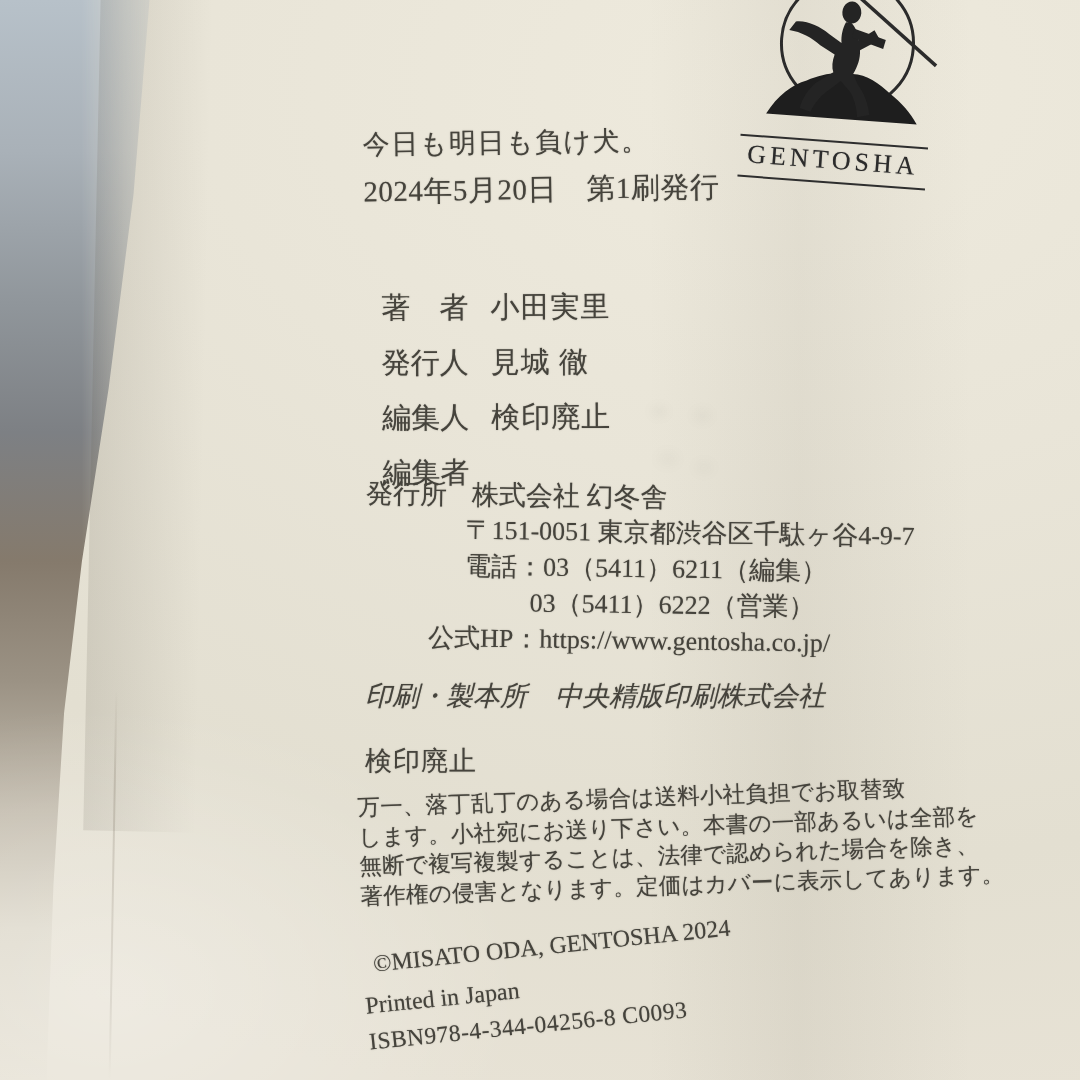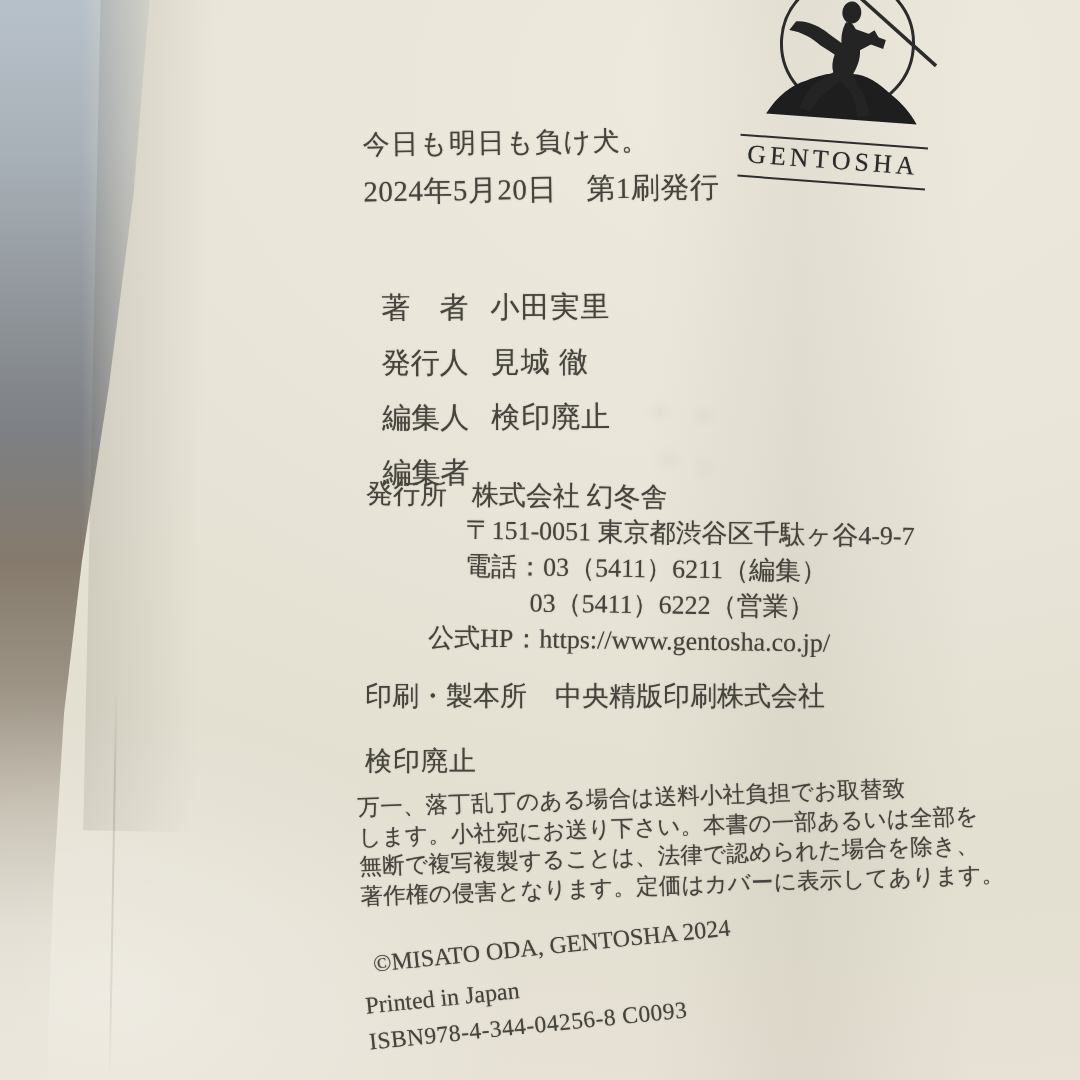--- a/index.html
+++ b/index.html
@@ -60,21 +60,21 @@
   .credit-name{margin-left:22px;letter-spacing:1px;}
 
   .publisher-block{left:365px;top:483px;transform:rotate(0.8deg);font-size:27px;}
   .pub-line{margin-bottom:8px;line-height:28px;}
   .pub-name{margin-left:18px;}
   .pub-address{margin-left:100px;font-size:26px;}
   .pub-phone-edit{margin-left:100px;font-size:26px;}
   .pub-phone-sales{margin-left:165px;font-size:26px;}
   .pub-website{margin-left:64px;font-size:26px;}
 
-  .printer-line{left:365px;top:678px;font-size:27px;display:flex;}
+  .printer-line{left:365px;top:678px;font-size:27px;display:flex;font-style:italic;}
   .printer-name{margin-left:28px;}
   .kenin-line{left:365px;top:743px;font-size:27px;letter-spacing:1px;text-align:center;}
 
   .notice-block{left:357px;top:793px;transform:rotate(-2deg);transform-origin:0 0;font-size:22.5px;}
   .notice-line{line-height:29.5px;letter-spacing:0.2px;}
 
   .copyright-block{left:360px;top:952px;transform:rotate(-5.8deg);transform-origin:0 0;font-size:24px;}
   .copyright-line{margin-left:12px;}
   .printedin-line{margin-top:14px;}
   .isbn-line{margin-top:9px;font-size:23.5px;letter-spacing:.5px;}

